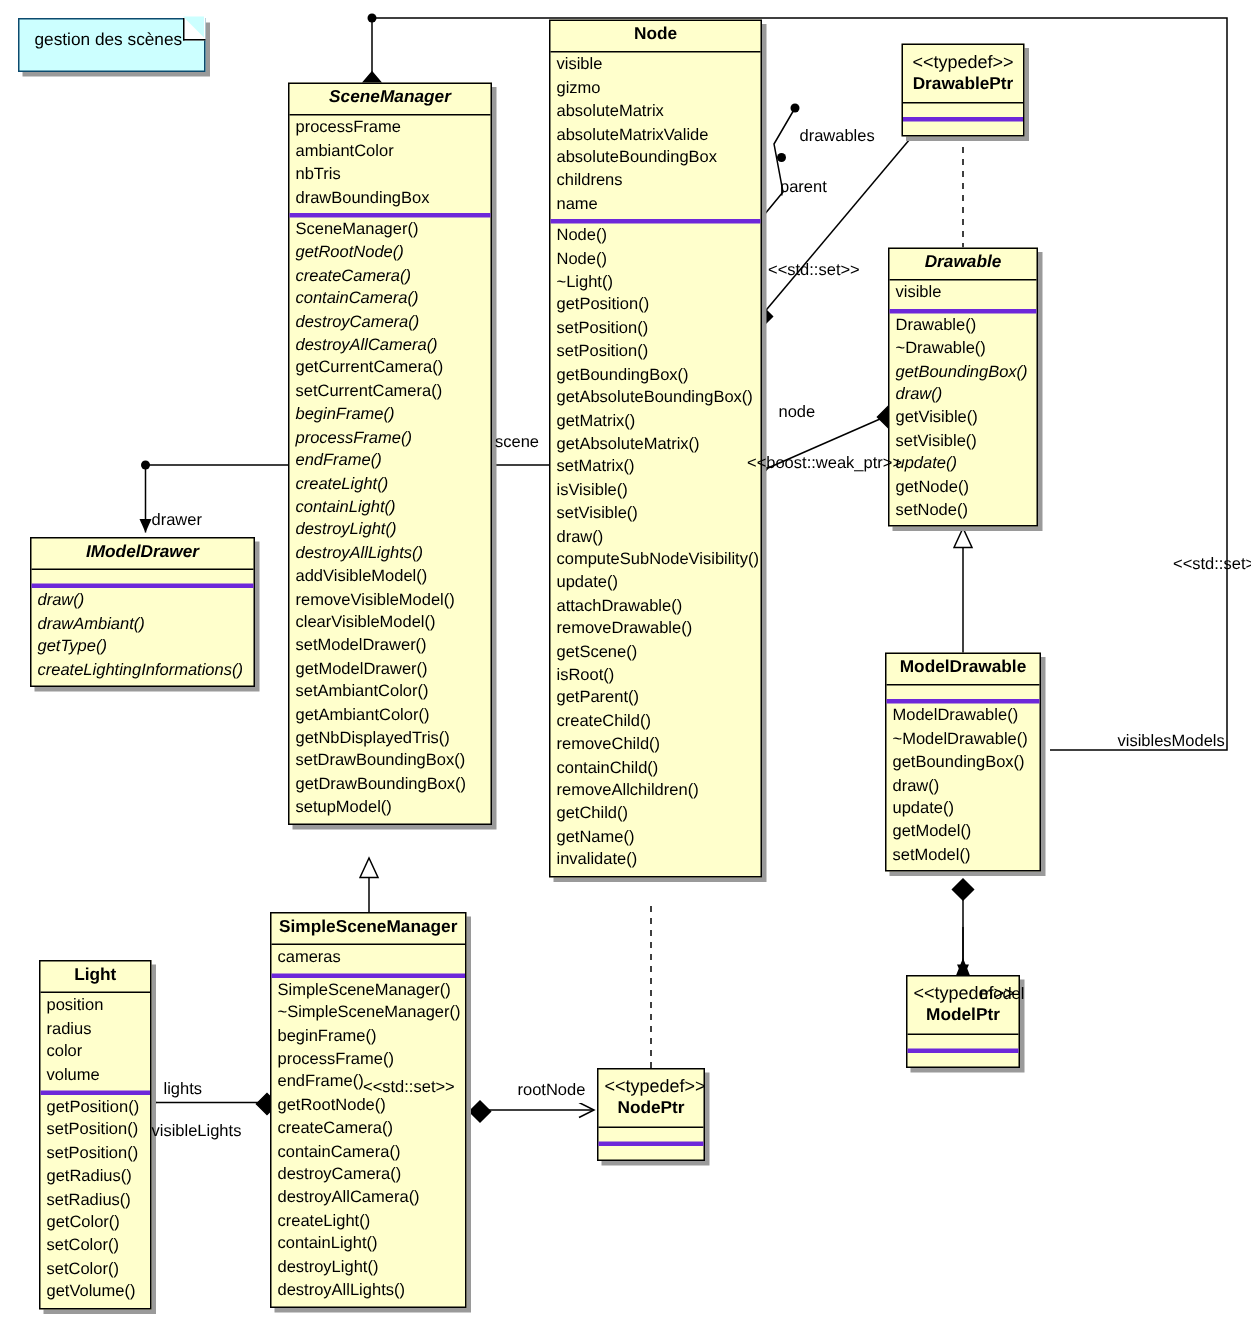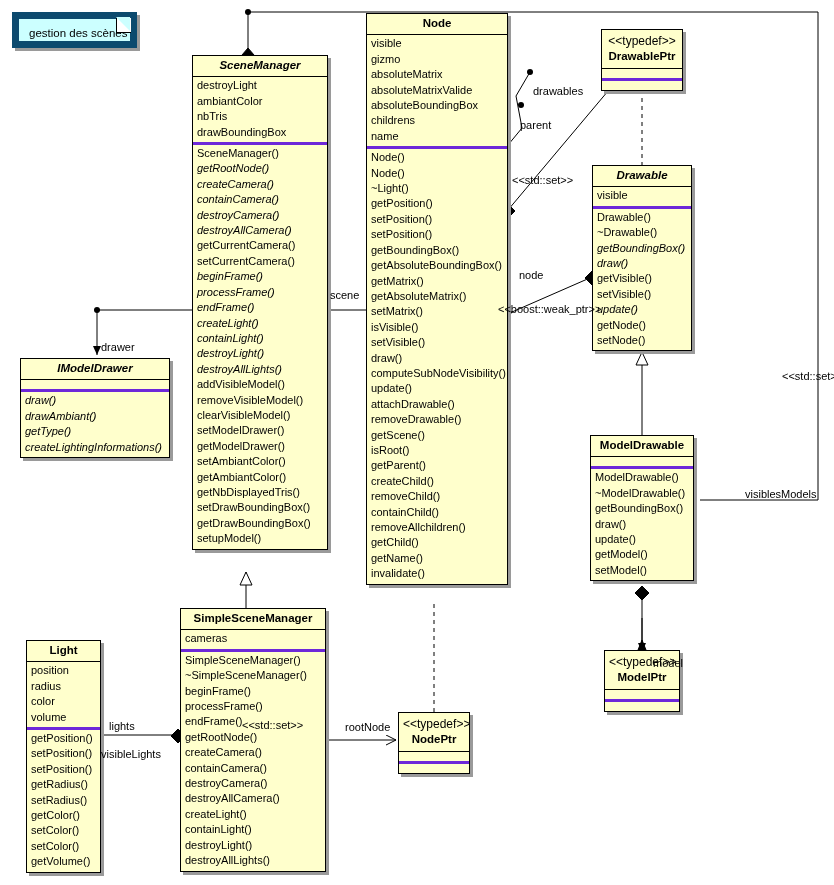--- a/index.html
+++ b/index.html
@@ -49,21 +49,21 @@
     padding:0 3px 0 4px;
     white-space:nowrap;
     overflow:hidden;
   }
   .cls .row.abstract{font-style:italic;}
 
   
   .note{
     position:absolute;
     background:#ccffff;
-    border:7px solid #0c4a6e;
+    border:1px solid #0c4a6e;
     box-shadow:3px 3px 0 0 #9a9a9a;
     font-size:11.5px;
     box-sizing:border-box;
     color:#000;
   }
   .note .note-text{padding:8px 10px;white-space:nowrap;}
   .note .fold{
     position:absolute;right:-1px;top:-1px;
     width:14px;height:14px;
     background:#ffffff;
@@ -158,21 +158,21 @@
   </svg>
 
   <div class="note" style="left:12px;top:12px;width:125px;height:36px;">
     <div class="fold"></div>
     <div class="note-text">gestion des scènes</div>
   </div>
 
   <div class="cls" style="left:192px;top:55px;width:136px;">
     <div class="title abstract">SceneManager</div>
     <div class="compart">
-        <div class="row">destroyLight</div>
+        <div class="row">processFrame</div>
         <div class="row">ambiantColor</div>
         <div class="row">nbTris</div>
         <div class="row">drawBoundingBox</div>
       </div>
     <div class="compart">
         <div class="row">SceneManager()</div>
         <div class="row abstract">getRootNode()</div>
         <div class="row abstract">createCamera()</div>
         <div class="row abstract">containCamera()</div>
         <div class="row abstract">destroyCamera()</div>
@@ -306,21 +306,21 @@
     <div class="title abstract">IModelDrawer</div>
     <div class="compart empty"></div>
     <div class="compart">
         <div class="row abstract">draw()</div>
         <div class="row abstract">drawAmbiant()</div>
         <div class="row abstract">getType()</div>
         <div class="row abstract">createLightingInformations()</div>
       </div>
   </div>
 
-  <div class="cls" style="left:180px;top:608px;width:146px;">
+  <div class="cls" style="left:180px;top:608px;width:131px;">
     <div class="title">SimpleSceneManager</div>
     <div class="compart">
         <div class="row">cameras</div>
       </div>
     <div class="compart">
         <div class="row">SimpleSceneManager()</div>
         <div class="row">~SimpleSceneManager()</div>
         <div class="row">beginFrame()</div>
         <div class="row">processFrame()</div>
         <div class="row">endFrame()</div>

